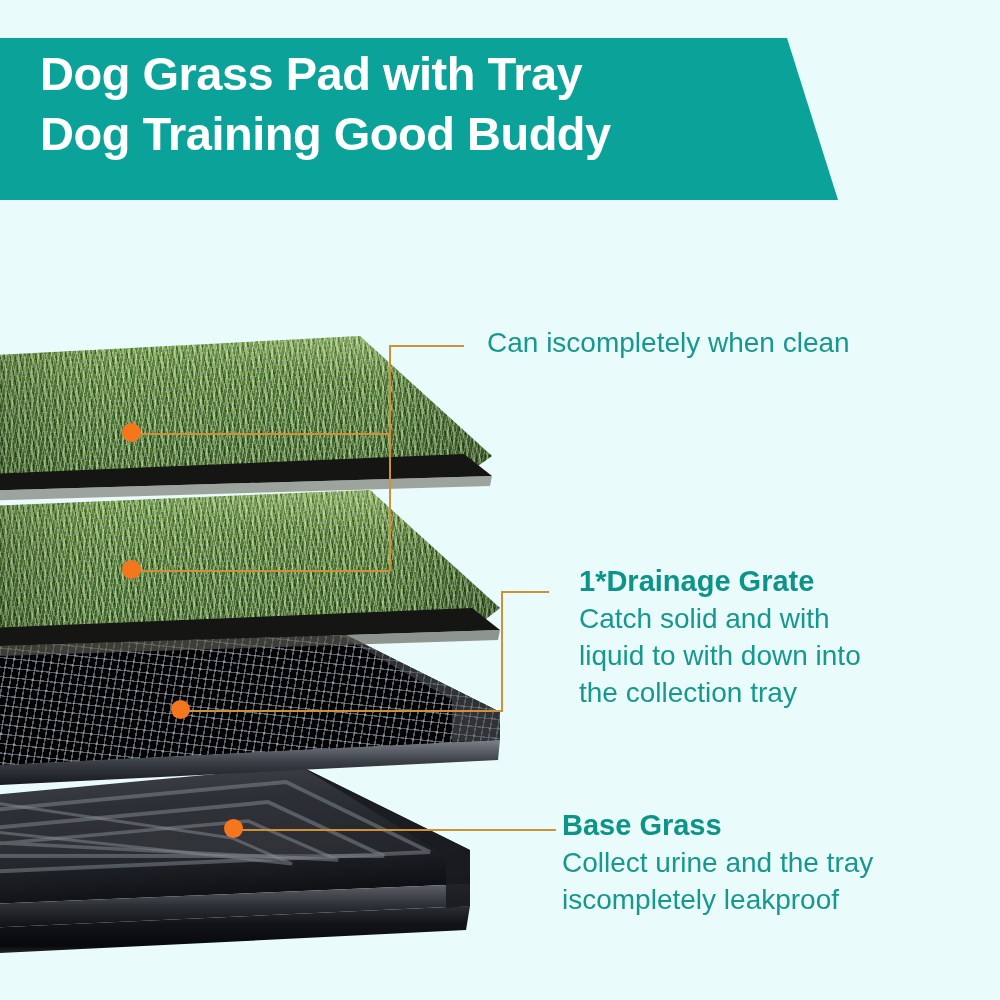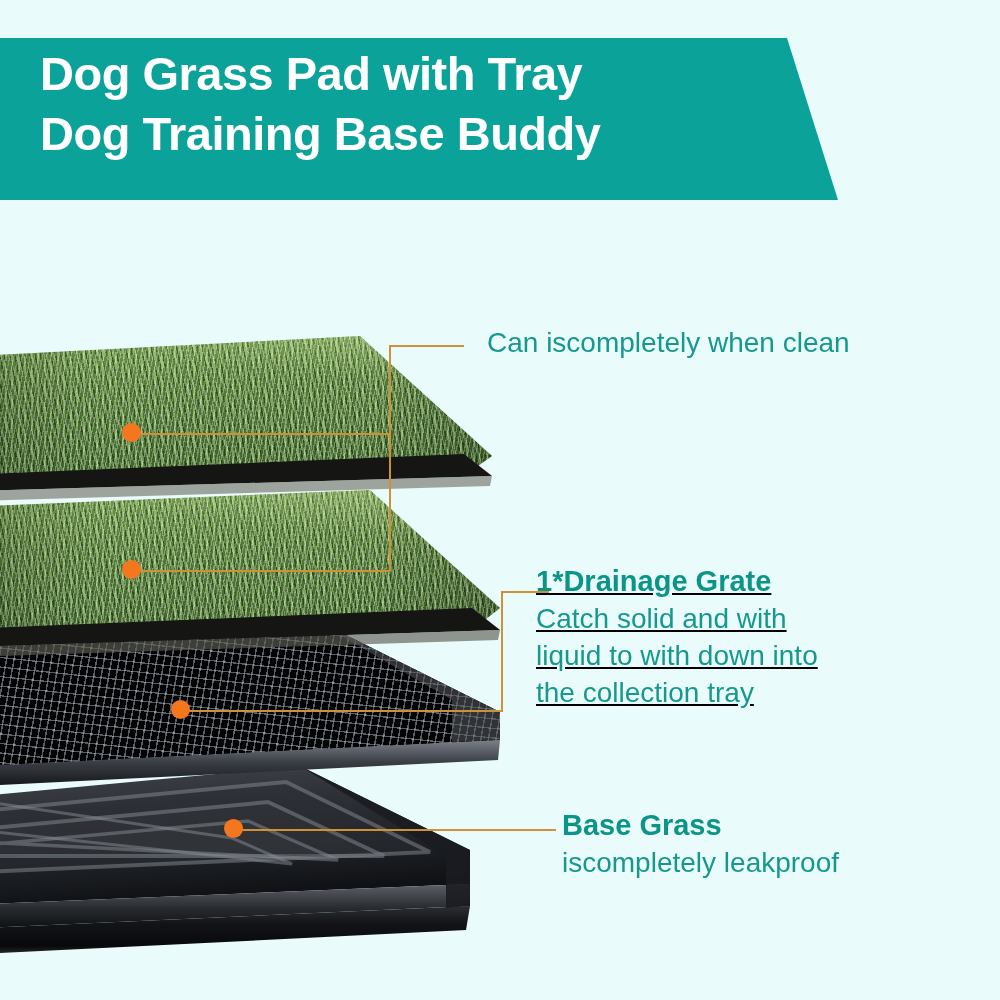--- a/index.html
+++ b/index.html
@@ -34,21 +34,21 @@
   .callout{position:absolute;}
   .callout .head{
     color:#0d9488;font-weight:bold;font-size:29px;line-height:38px;
     white-space:nowrap;
   }
   .callout .body{
     color:#17988f;font-weight:normal;font-size:28px;line-height:37px;
     white-space:nowrap;
   }
   #callout-grass{left:487px;top:324px;}
-  #callout-grate{left:536px;top:562px;text-decoration:underline;}
+  #callout-grate{left:579px;top:562px;}
   #callout-tray{left:562px;top:806px;}
 
   
   .leader{position:absolute;background:#cf9138;}
   .h{height:1.6px;}
   .v{width:1.6px;}
   .dot{
     position:absolute;width:19px;height:19px;border-radius:50%;
     background:#f4761d;
   }
@@ -203,32 +203,33 @@
     <div class="leader h" style="left:501px;top:591px;width:48px;"></div>
     <div class="dot" style="left:171px;top:700px;"></div>
 
     <div class="leader h" style="left:240px;top:829px;width:316px;"></div>
     <div class="dot" style="left:224px;top:819px;"></div>
   </div>
 
   <div class="banner"></div>
   <div class="banner-text">
     <span class="banner-line">Dog Grass Pad with Tray</span>
-    <span class="banner-line">Dog Training Base Buddy</span>
+    <span class="banner-line">Dog Training Good Buddy</span>
   </div>
 
   <div class="callout" id="callout-grass">
     <div class="body">Can iscompletely when clean</div>
   </div>
 
   <div class="callout" id="callout-grate">
     <div class="head">1*Drainage Grate</div>
     <div class="body">Catch solid and with</div>
     <div class="body">liquid to with down into</div>
     <div class="body">the collection tray</div>
   </div>
 
   <div class="callout" id="callout-tray">
     <div class="head">Base Grass</div>
+    <div class="body">Collect urine and the tray</div>
     <div class="body">iscompletely leakproof</div>
   </div>
 
 </div>
 
 </body></html>

